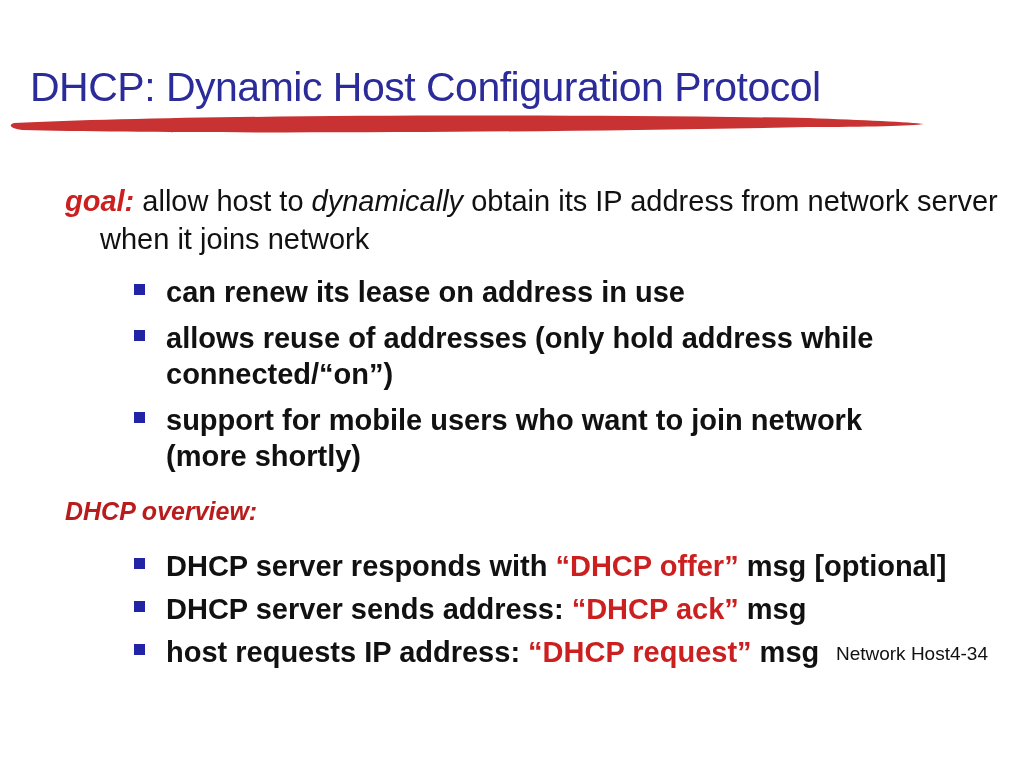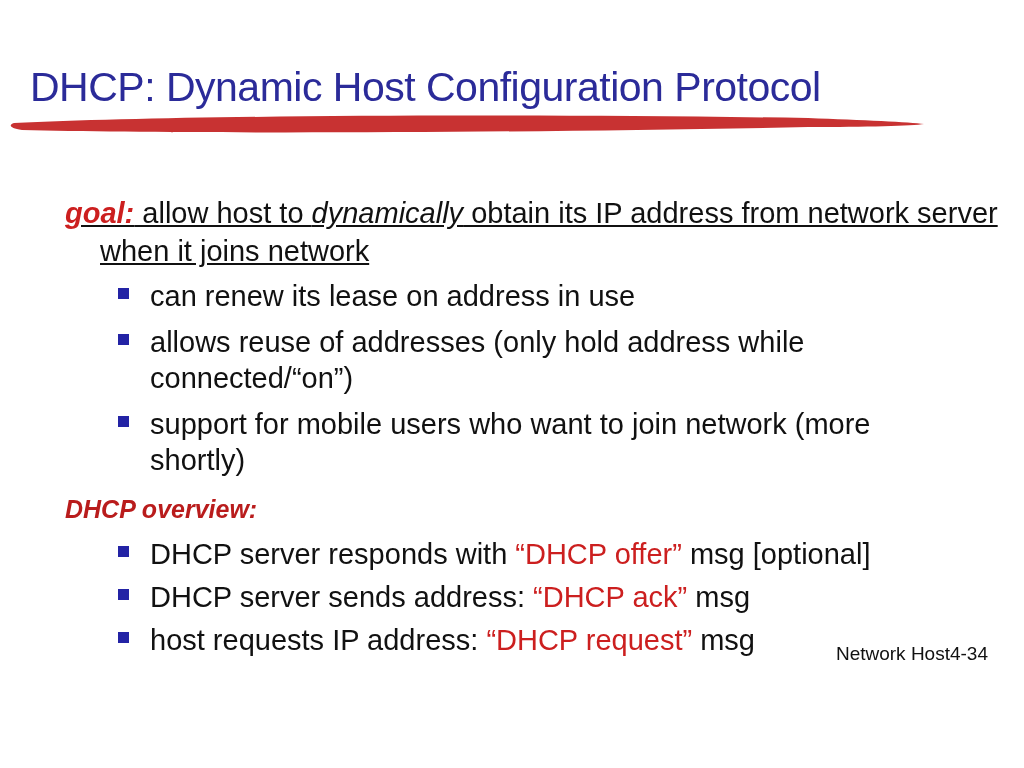--- a/index.html
+++ b/index.html
@@ -36,38 +36,38 @@
   }
   .content {
     position: absolute;
     left: 65px;
     top: 182px;
     width: 945px;
     font-size: 29px;
     line-height: 38px;
   }
   .goal-para {
-    margin: 12px 0 8px 0;
+    margin: 0 0 8px 0;
     padding-left: 35px;
     text-indent: -35px;
     max-width: 935px;
-    text-decoration: underline;
   }
   .red-italic {
     color: #CC1F1F;
     font-style: italic;
     font-weight: bold;
   }
   .italic {
     font-style: italic;
   }
   ul.bullets {
     list-style: none;
-    margin: 0;
+    margin: 16px;
     padding: 0 0 0 53px;
+    font-weight: bold;
   }
   ul.bullets li {
     position: relative;
     padding-left: 32px;
     max-width: 780px;
     line-height: 36px;
     margin-bottom: 10px;
   }
   ul.bullets li .sq {
     position: absolute;

